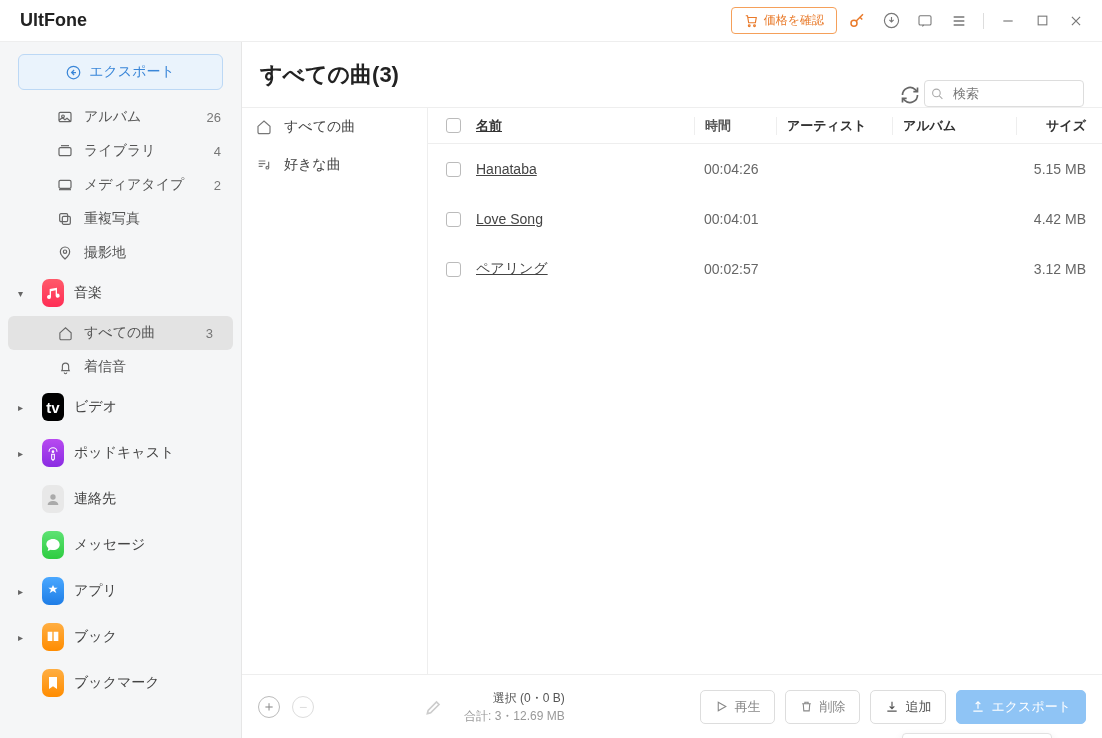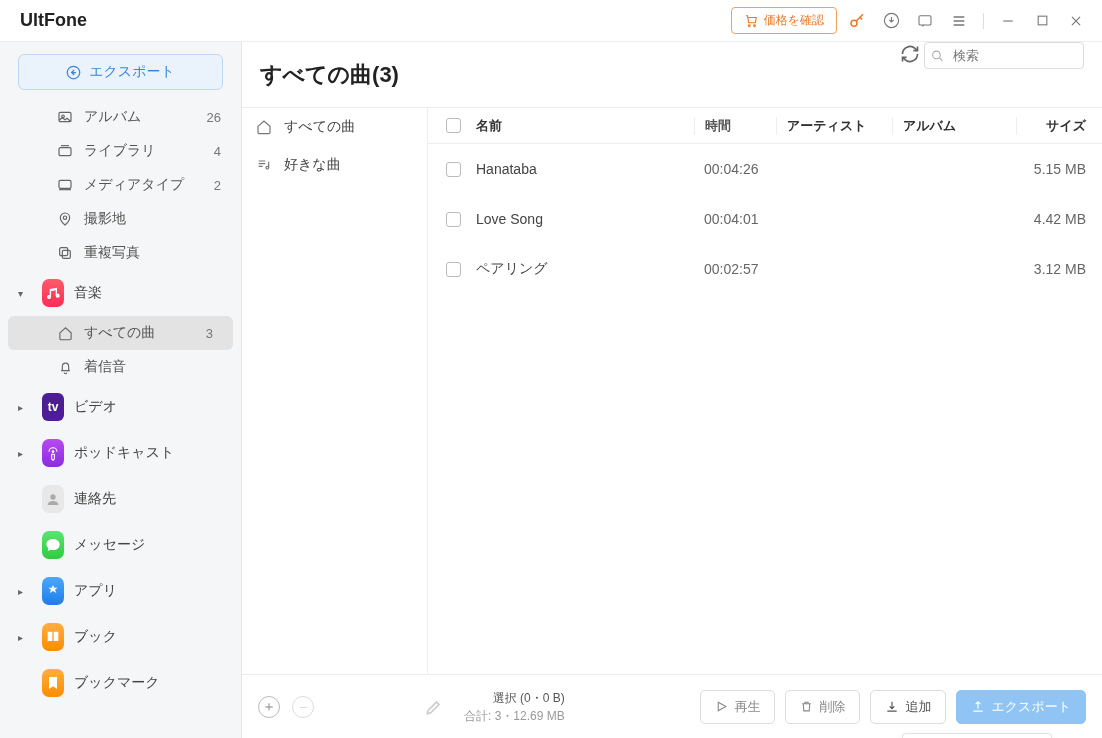--- a/index.html
+++ b/index.html
@@ -24,21 +24,21 @@
 .nav-item { display: flex; align-items: center; padding: 6px 14px 6px 42px; font-size: 14px; color: #444; cursor: pointer; position: relative; height: 34px; }
 .nav-item .arrow { position: absolute; left: 18px; width: 10px; color: #666; font-size: 10px; }
 .nav-item .ic { width: 22px; height: 22px; margin-right: 10px; display: flex; align-items: center; justify-content: center; }
 .nav-item .cnt { margin-left: auto; color: #777; font-size: 13px; padding-right: 6px; }
 .nav-item.sub { padding-left: 56px; color: #555; }
 .nav-item.sub .ic { width: 18px; height: 18px; }
 .nav-item.sub.active { background: #e3e3e3; border-radius: 6px; margin: 0 8px; padding-left: 48px; }
 .nav-item.cat { height: 46px; }
 .app-ico { width: 28px; height: 28px; border-radius: 7px; display: flex; align-items: center; justify-content: center; }
 .ico-music { background: linear-gradient(#ff5a6a,#ff2d55); }
-.ico-atv { background: #4c1d95; color: #fff; font-size: 12px; font-weight: 600; border-radius: 6px; }
+.ico-atv { background: #000000; color: #fff; font-size: 15px; font-weight: 600; border-radius: 6px; }
 .ico-pod { background: linear-gradient(#b84af0,#8a2be2); }
 .ico-msg { background: linear-gradient(#5de273,#2ecc40); }
 .ico-contact { background: #e8e8e8; }
 .ico-apps { background: linear-gradient(#4aa8ff,#1e7de6); }
 .ico-book { background: linear-gradient(#ffae42,#ff8c00); }
 .ico-bm { background: linear-gradient(#ffae42,#ff8c00); }
 
 
 .midcol { width: 186px; border-right: 1px solid #eee; display: flex; flex-direction: column; }
 .page-title-full { flex: 1; }
@@ -50,21 +50,21 @@
 .content { flex: 1; display: flex; flex-direction: column; min-width: 0; }
 .refresh { width: 24px; height: 24px; color: #666; cursor: pointer; display: flex; align-items: center; justify-content: center; }
 .search { position: relative; }
 .search input { width: 160px; padding: 5px 8px 5px 28px; border: 1px solid #ddd; border-radius: 4px; font-size: 13px; color: #555; }
 .search .sic { position: absolute; left: 7px; top: 50%; transform: translateY(-50%); color: #aaa; }
 
 .table { flex: 1; overflow: auto; }
 .thead { display: flex; align-items: center; height: 36px; border-bottom: 1px solid #eee; font-size: 13px; font-weight: 600; color: #333; padding: 0 12px; }
 .thead .th, .trow .td { padding: 0 6px; }
 .col-chk { width: 30px; display: flex; align-items: center; }
-.col-name { flex: 1; min-width: 180px; }
+.col-name { flex: 1; min-width: 180px; text-decoration: underline; }
 .col-time { width: 82px; border-left: 1px solid #eee; padding-left: 10px !important; color:#555;}
 .col-artist { width: 116px; border-left: 1px solid #eee; padding-left: 10px !important; }
 .col-album { width: 124px; border-left: 1px solid #eee; padding-left: 10px !important; }
 .col-size { width: 74px; border-left: 1px solid #eee; text-align: right; padding-right: 4px !important; }
 .trow { display: flex; align-items: center; height: 50px; font-size: 14px; color: #444; padding: 0 12px; }
 .trow .col-time, .trow .col-artist, .trow .col-album, .trow .col-size { border-left: none; color: #666; }
 .trow .col-size { text-align: right; }
 .chk { width: 15px; height: 15px; border: 1.5px solid #bbb; border-radius: 3px; display: inline-block; }
 
 
@@ -180,34 +180,34 @@
               <rect x="3" y="5" width="18" height="12" rx="2"></rect>
               <path d="M3 19h18"></path>
             </svg>
           </span>
         <span>メディアタイプ</span>
         <span class="cnt">2</span>
       </div>
       <div class="nav-item sub">
         <span class="ic">
             <svg width="16" height="16" viewBox="0 0 24 24" fill="none" stroke="#666" stroke-width="1.8">
+              <rect x="4" y="4" width="12" height="12" rx="2"></rect>
+              <rect x="8" y="8" width="12" height="12" rx="2"></rect>
+            </svg>
+          </span>
+        <span>重複写真</span>
+      </div>
+      <div class="nav-item sub">
+        <span class="ic">
+            <svg width="16" height="16" viewBox="0 0 24 24" fill="none" stroke="#666" stroke-width="1.8">
               <path d="M12 21s-7-6-7-11a7 7 0 0114 0c0 5-7 11-7 11z"></path>
               <circle cx="12" cy="10" r="2.5"></circle>
             </svg>
           </span>
         <span>撮影地</span>
-      </div>
-      <div class="nav-item sub">
-        <span class="ic">
-            <svg width="16" height="16" viewBox="0 0 24 24" fill="none" stroke="#666" stroke-width="1.8">
-              <rect x="4" y="4" width="12" height="12" rx="2"></rect>
-              <rect x="8" y="8" width="12" height="12" rx="2"></rect>
-            </svg>
-          </span>
-        <span>重複写真</span>
       </div>
 
       <div class="nav-item cat">
         <span class="arrow">▾</span>
         <span class="ic">
             <span class="app-ico ico-music">
               <svg width="16" height="16" viewBox="0 0 24 24" fill="#fff">
                 <path d="M9 18a3 3 0 11-2-2.83V6l11-2v9.17A3 3 0 1116 16V8L9 9.5V18z"></path>
               </svg>
             </span>
@@ -306,21 +306,21 @@
       </div>
     </div>
   </div>
 
   <div style="flex:1;display:flex;flex-direction:column;min-width:0;">
 
     <div style="display:flex;height:66px;border-bottom:1px solid #eee;">
       <div style="flex:1;display:flex;align-items:center;padding:0 18px;">
         <div class="page-title-full" style="font-size:22px;font-weight:600;color:#222;">すべての曲(3)</div>
       </div>
-      <div style="display:flex;align-items:flex-start;padding:0 18px;gap:2px;">
+      <div style="display:flex;align-items:flex-end;padding:0 18px;gap:2px;">
         <div class="refresh">
           <svg width="20" height="20" viewBox="0 0 24 24" fill="none" stroke="#666" stroke-width="2">
               <path d="M3 12a9 9 0 0115-6.7L21 8M21 12a9 9 0 01-15 6.7L3 16"></path>
               <path d="M21 3v5h-5M3 21v-5h5"></path>
             </svg>
         </div>
         <div class="search">
           <span class="sic">
               <svg width="13" height="13" viewBox="0 0 24 24" fill="none" stroke="currentColor" stroke-width="2">
                 <circle cx="10" cy="10" r="7"></circle>

